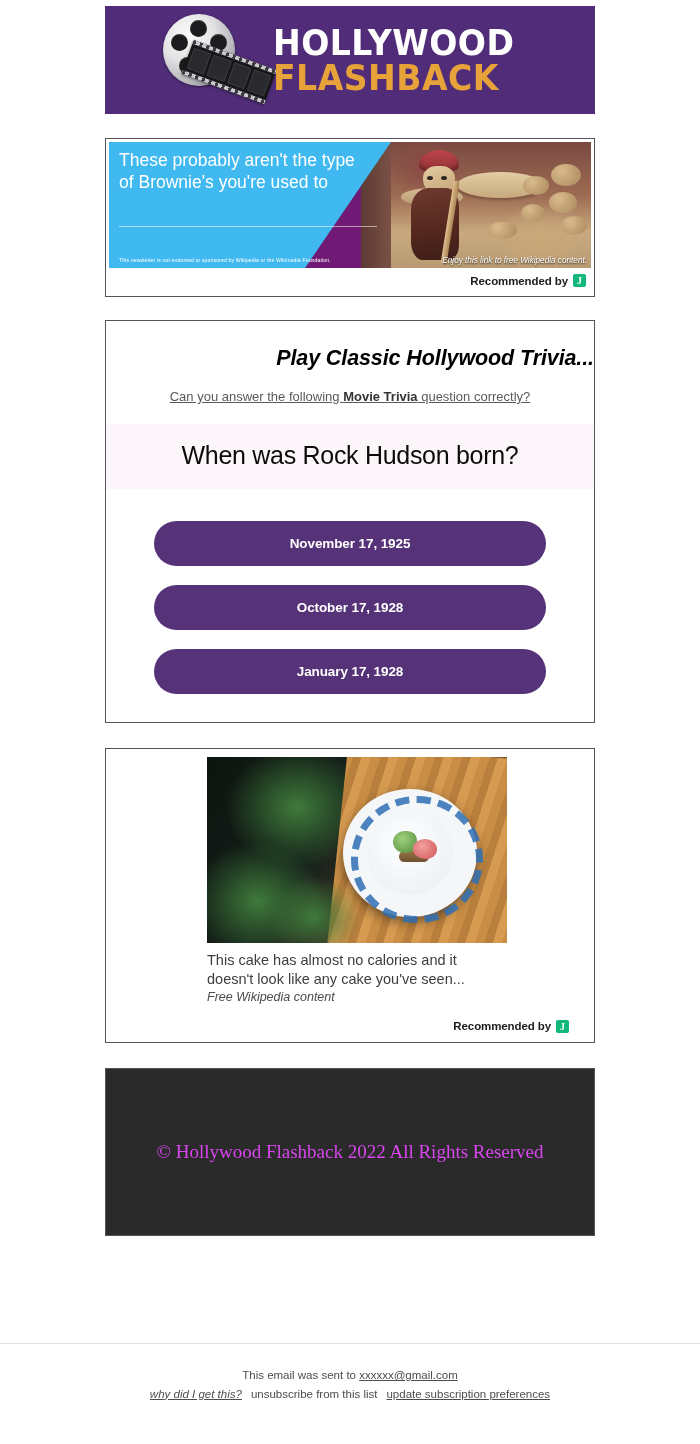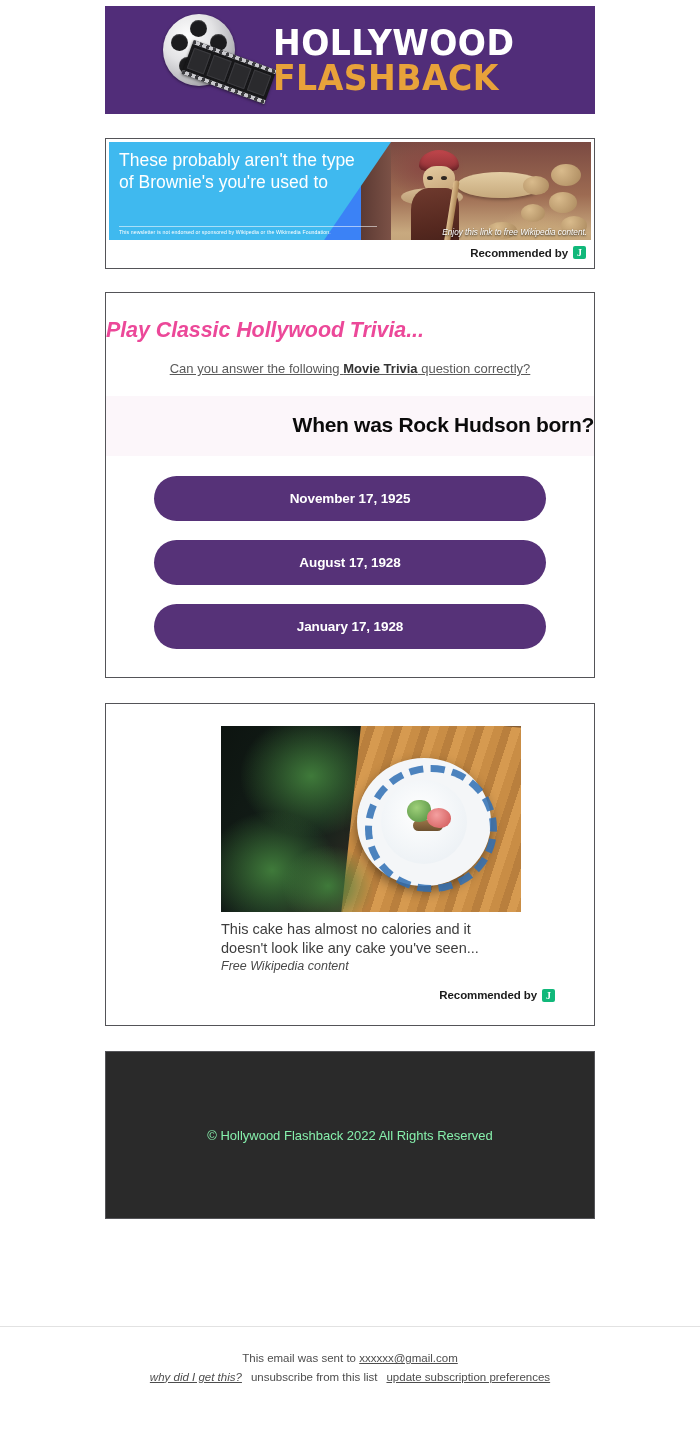--- a/index.html
+++ b/index.html
@@ -142,23 +142,23 @@
     margin-top: 2px;
   }
 
   
   .banner-card {
     margin-top: 24px;
     padding: 3px;
   }
   .banner-inner {
     position: relative;
-    height: 98px;
+    height: 126px;
     overflow: hidden;
-    background: #3b82f6;
+    background: #701a75;
   }
   .banner-left-text {
     position: absolute;
     left: 10px;
     top: 8px;
     width: 248px;
     color: #ffffff;
     font-size: 17.5px;
     line-height: 1.23;
     z-index: 3;
@@ -295,22 +295,22 @@
     text-align: center;
     font-family: "Liberation Serif", serif;
   }
 
   
   .trivia-card {
     margin-top: 23px;
     padding-bottom: 28px;
   }
   .trivia-title {
-    text-align: left;
-    color: #ec4899;
+    text-align: right;
+    color: #000000;
     font-size: 21.5px;
     font-weight: bold;
     font-style: italic;
     margin: 25px 0 0 0;
     letter-spacing: -.1px;
   }
   .trivia-sub {
     text-align: center;
     font-size: 13px;
     color: #5a5a5a;
@@ -319,29 +319,29 @@
   .trivia-sub a {
     color: #5a5a5a;
   }
   .trivia-sub b { color: #333; }
   .question-band {
     margin-top: 20px;
     background: #FCF6FA;
     padding: 17px 0 19px 0;
   }
   .question-text {
-    text-align: right;
-    font-size: 21px;
-    font-weight: bold;
+    text-align: center;
+    font-size: 25px;
+    font-weight: normal;
     color: #0b0b0b;
     letter-spacing: -.3px;
   }
   .answers {
     padding: 0 48px;
-    margin-top: 20px;
+    margin-top: 32px;
   }
   .answer-btn {
     display: block;
     width: 100%;
     box-sizing: border-box;
     background: #563278;
     color: #ffffff;
     border: none;
     border-radius: 26px;
     height: 45px;
@@ -350,21 +350,21 @@
     font-family: "Liberation Sans", sans-serif;
     cursor: pointer;
     margin-bottom: 19px;
     letter-spacing: -.1px;
   }
   .answer-btn:last-child { margin-bottom: 0; }
 
   
   .content-card {
     margin-top: 25px;
-    padding: 17px;
+    padding: 3px;
   }
   .cake-img {
     width: 300px;
     height: 186px;
     margin: 5px auto 0 98px;
     position: relative;
     overflow: hidden;
     background: linear-gradient(120deg, #0d1410 0%, #14201a 38%, #2c2a22 52%, #4f4134 62%, #8a6034 74%, #b07c3f 88%, #7d5730 100%);
   }
   .cake-img .board {
@@ -440,22 +440,23 @@
     height: 168px;
     margin: 25px auto 0 auto;
     background: #2A2A2A;
     border: 1px solid #545458;
     box-sizing: border-box;
     display: flex;
     align-items: center;
     justify-content: center;
   }
   .dark-footer-text {
-    color: #86efac;
-    font-size: 13px;
+    color: #d946ef;
+    font-size: 19px;
+    font-family: Liberation Serif, serif;
   }
 
   
   .footer-divider {
     width: 700px;
     height: 1px;
     background: #e2e2e2;
     margin-top: 107px;
   }
   .email-footer {
@@ -539,21 +540,21 @@
   <div class="card trivia-card">
     <div class="trivia-title">Play Classic Hollywood Trivia...</div>
     <div class="trivia-sub">
       <a href="#"><span>Can you answer the following </span><b>Movie Trivia</b><span> question correctly?</span></a>
     </div>
     <div class="question-band">
       <div class="question-text">When was Rock Hudson born?</div>
     </div>
     <div class="answers">
       <button class="answer-btn">November 17, 1925</button>
-      <button class="answer-btn">August 17, 1928</button>
+      <button class="answer-btn">October 17, 1928</button>
       <button class="answer-btn">January 17, 1928</button>
     </div>
   </div>
 
   <div class="card content-card">
     <div class="cake-img">
       <div class="herb hb1"></div>
       <div class="board"></div>
       <div class="herb hb2"></div>
       <div class="herb hb3"></div>

